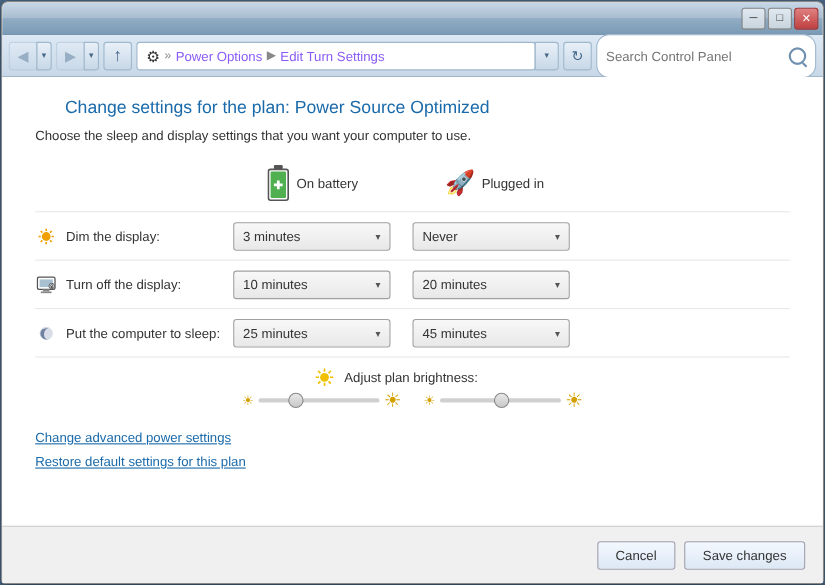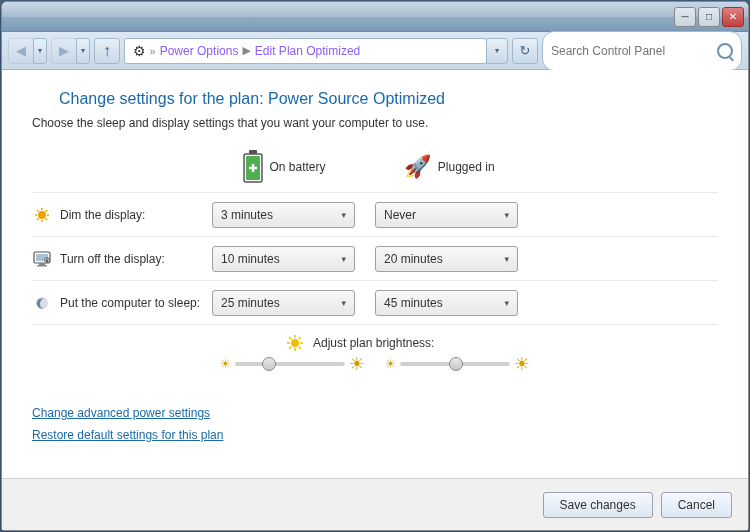--- a/index.html
+++ b/index.html
@@ -302,21 +302,21 @@
       background: linear-gradient(to bottom, #e8e8e8, #c8c8c8);
       border: 1px solid #888;
       border-radius: 50%;
       position: absolute;
       top: -5px;
       left: 30%;
       cursor: pointer;
     }
     
     .links-section {
-      margin-top: 23px;
+      margin-top: 8px;
       display: flex;
       flex-direction: column;
       gap: 8px;
     }
     .link-item {
       color: #1a6aaa;
       text-decoration: underline;
       cursor: pointer;
       font-size: 12px;
     }
@@ -366,21 +366,21 @@
     <div class="nav-btn disabled">◀</div>
     <div class="dropdown-arrow-nav">▾</div>
     <div class="nav-btn disabled">▶</div>
     <div class="dropdown-arrow-nav">▾</div>
     <div class="nav-btn" style="font-size:16px;">↑</div>
     <div class="address-path">
       <span style="font-size:14px;">⚙</span>
       <span class="path-sep">»</span>
       <span class="path-link">Power Options</span>
       <span class="path-sep">▶</span>
-      <span class="path-link">Edit Plan Optimized</span>
+      <span class="path-link">Edit Turn Settings</span>
     </div>
     <div class="address-dropdown">▾</div>
     <div class="refresh-btn">↻</div>
     <div class="search-box">
       <input type="text" placeholder="Search Control Panel" style="">
       <div class="search-icon-circle"></div>
     </div>
   </div>
 
   <div class="content">
@@ -528,16 +528,16 @@
 
     </div>
 
     <div class="links-section">
       <span class="link-item">Change advanced power settings</span>
       <span class="link-item">Restore default settings for this plan</span>
     </div>
   </div>
 
   <div class="bottom-bar">
+    <button class="btn-action btn-cancel">Cancel</button>
     <button class="btn-action btn-save">Save changes</button>
-    <button class="btn-action btn-cancel">Cancel</button>
   </div>
 </div>
 
 </body></html>

